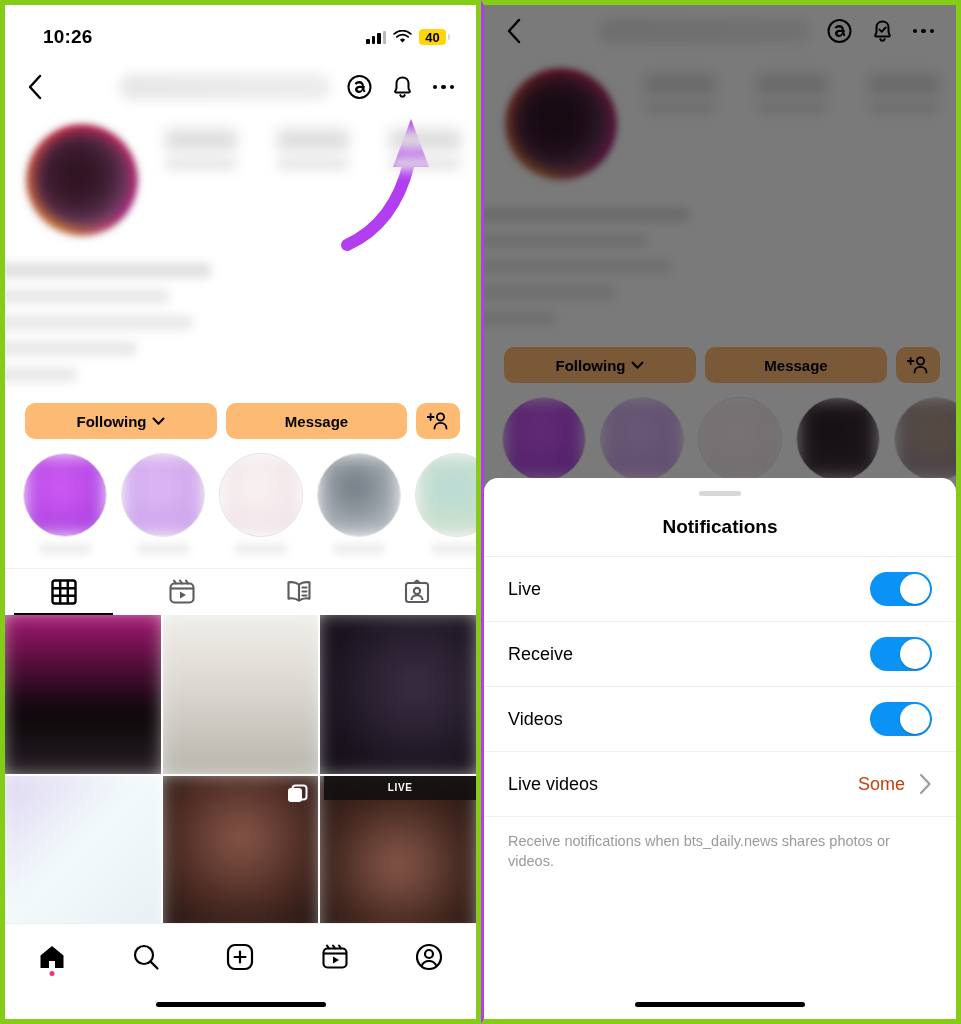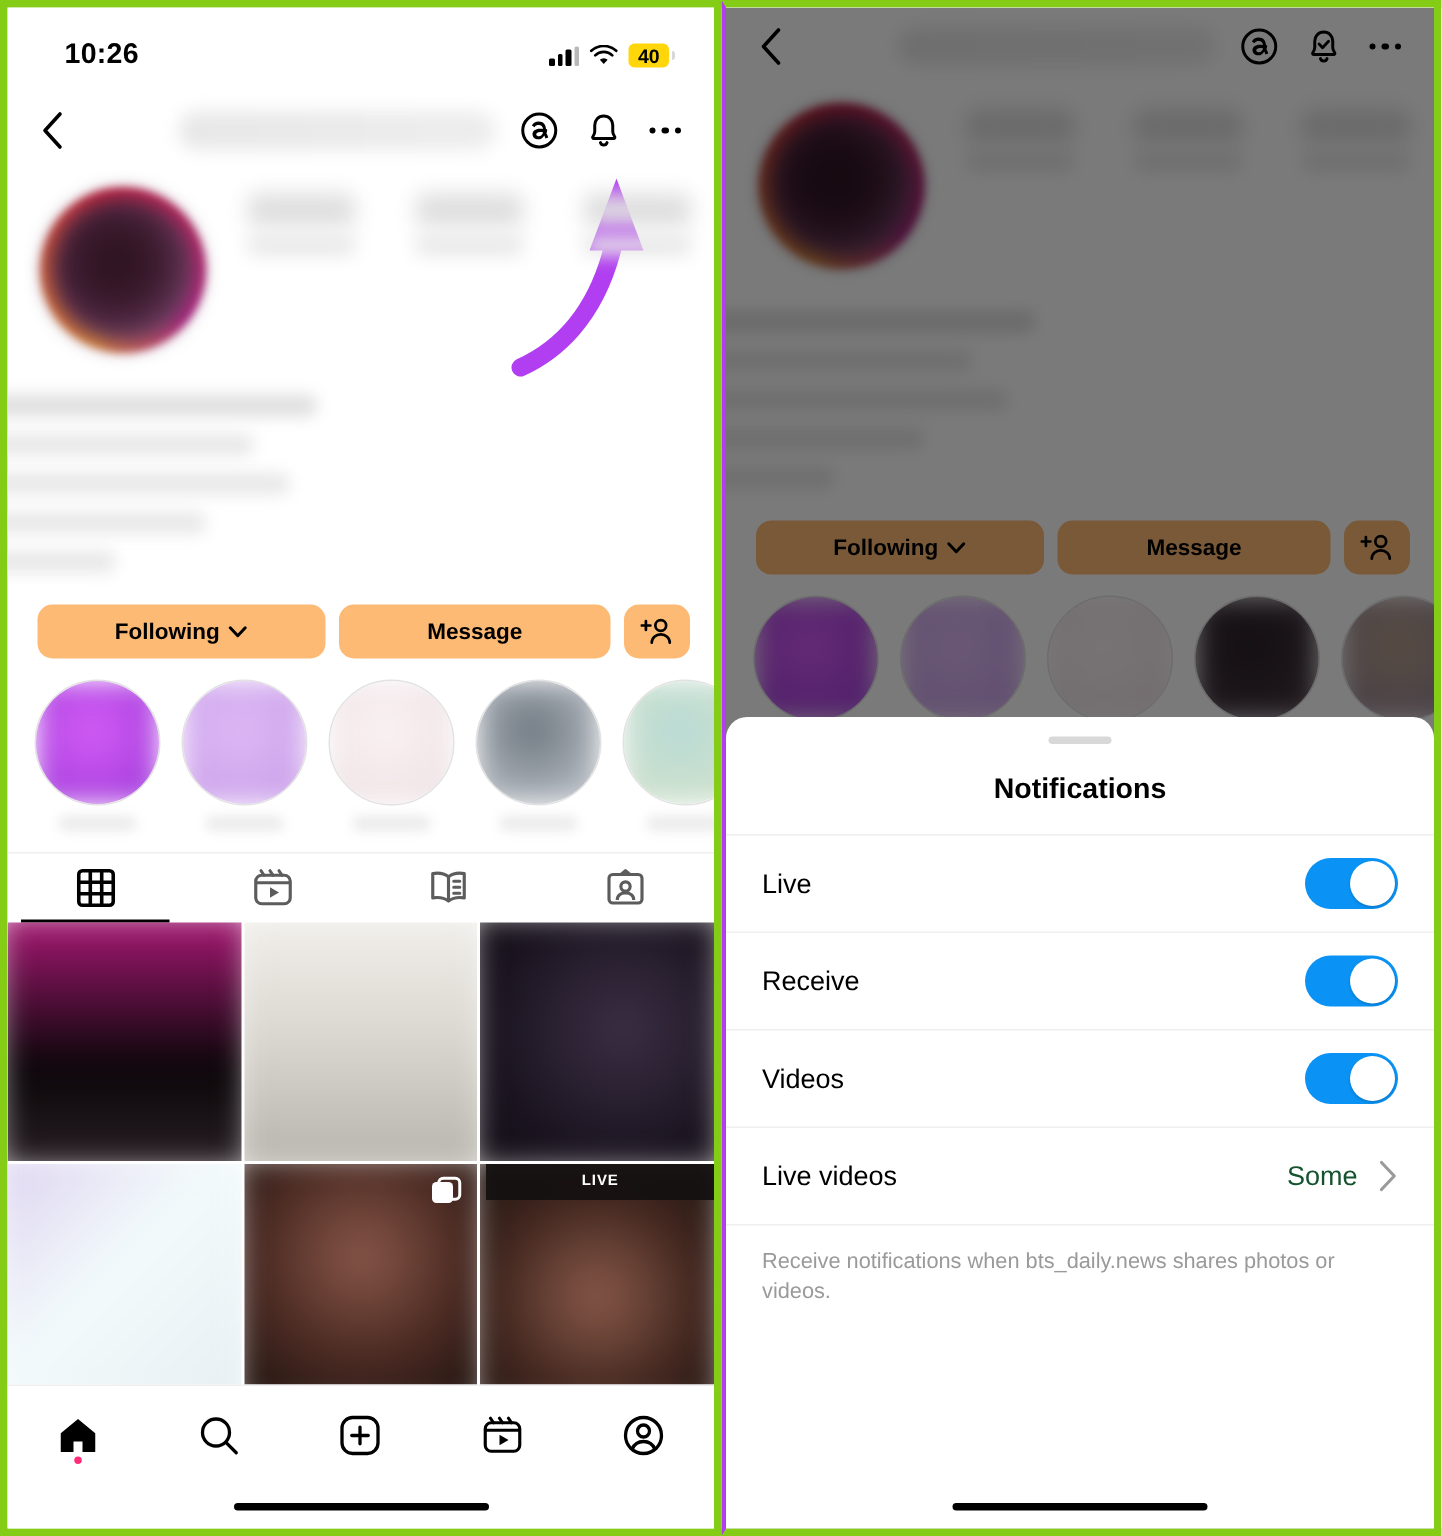--- a/index.html
+++ b/index.html
@@ -154,21 +154,21 @@
   .grabber { width: 42px; height: 5px; border-radius:3px; background:#d8d8d8; margin: 13px auto 0; }
   .sheet-title { text-align:center; font-size: 19px; font-weight:700; color:#000; margin-top: 20px; padding-bottom: 18px; }
   .sheet-divider { height:1px; background:#efefef; }
   .row {
     height: 65px; display:flex; align-items:center; justify-content:space-between;
     padding: 0 24px; margin: 0 0 0 0; border-bottom: 1px solid #efefef;
     cursor:pointer;
   }
   .row .rlabel { font-size: 18px; color:#000; }
   .row .rright { display:flex; align-items:center; gap: 14px; }
-  .row .rvalue { font-size: 18px; color:#14532d; }
+  .row .rvalue { font-size: 18px; color:#c2410c; }
   .toggle {
     width: 62px; height: 34px; border-radius: 17px; background:#0A93F5; position:relative; cursor:pointer;
   }
   .toggle .knob {
     position:absolute; top:2px; left: 30px; width:30px; height:30px; border-radius:50%;
     background:#fff; box-shadow: 0 1px 2px rgba(0,0,0,.2);
   }
   .sheet-footer { padding: 14px 24px 0 24px; font-size: 14.5px; line-height: 1.4; color:#9a9a9a; }
 </style>
 </head>

